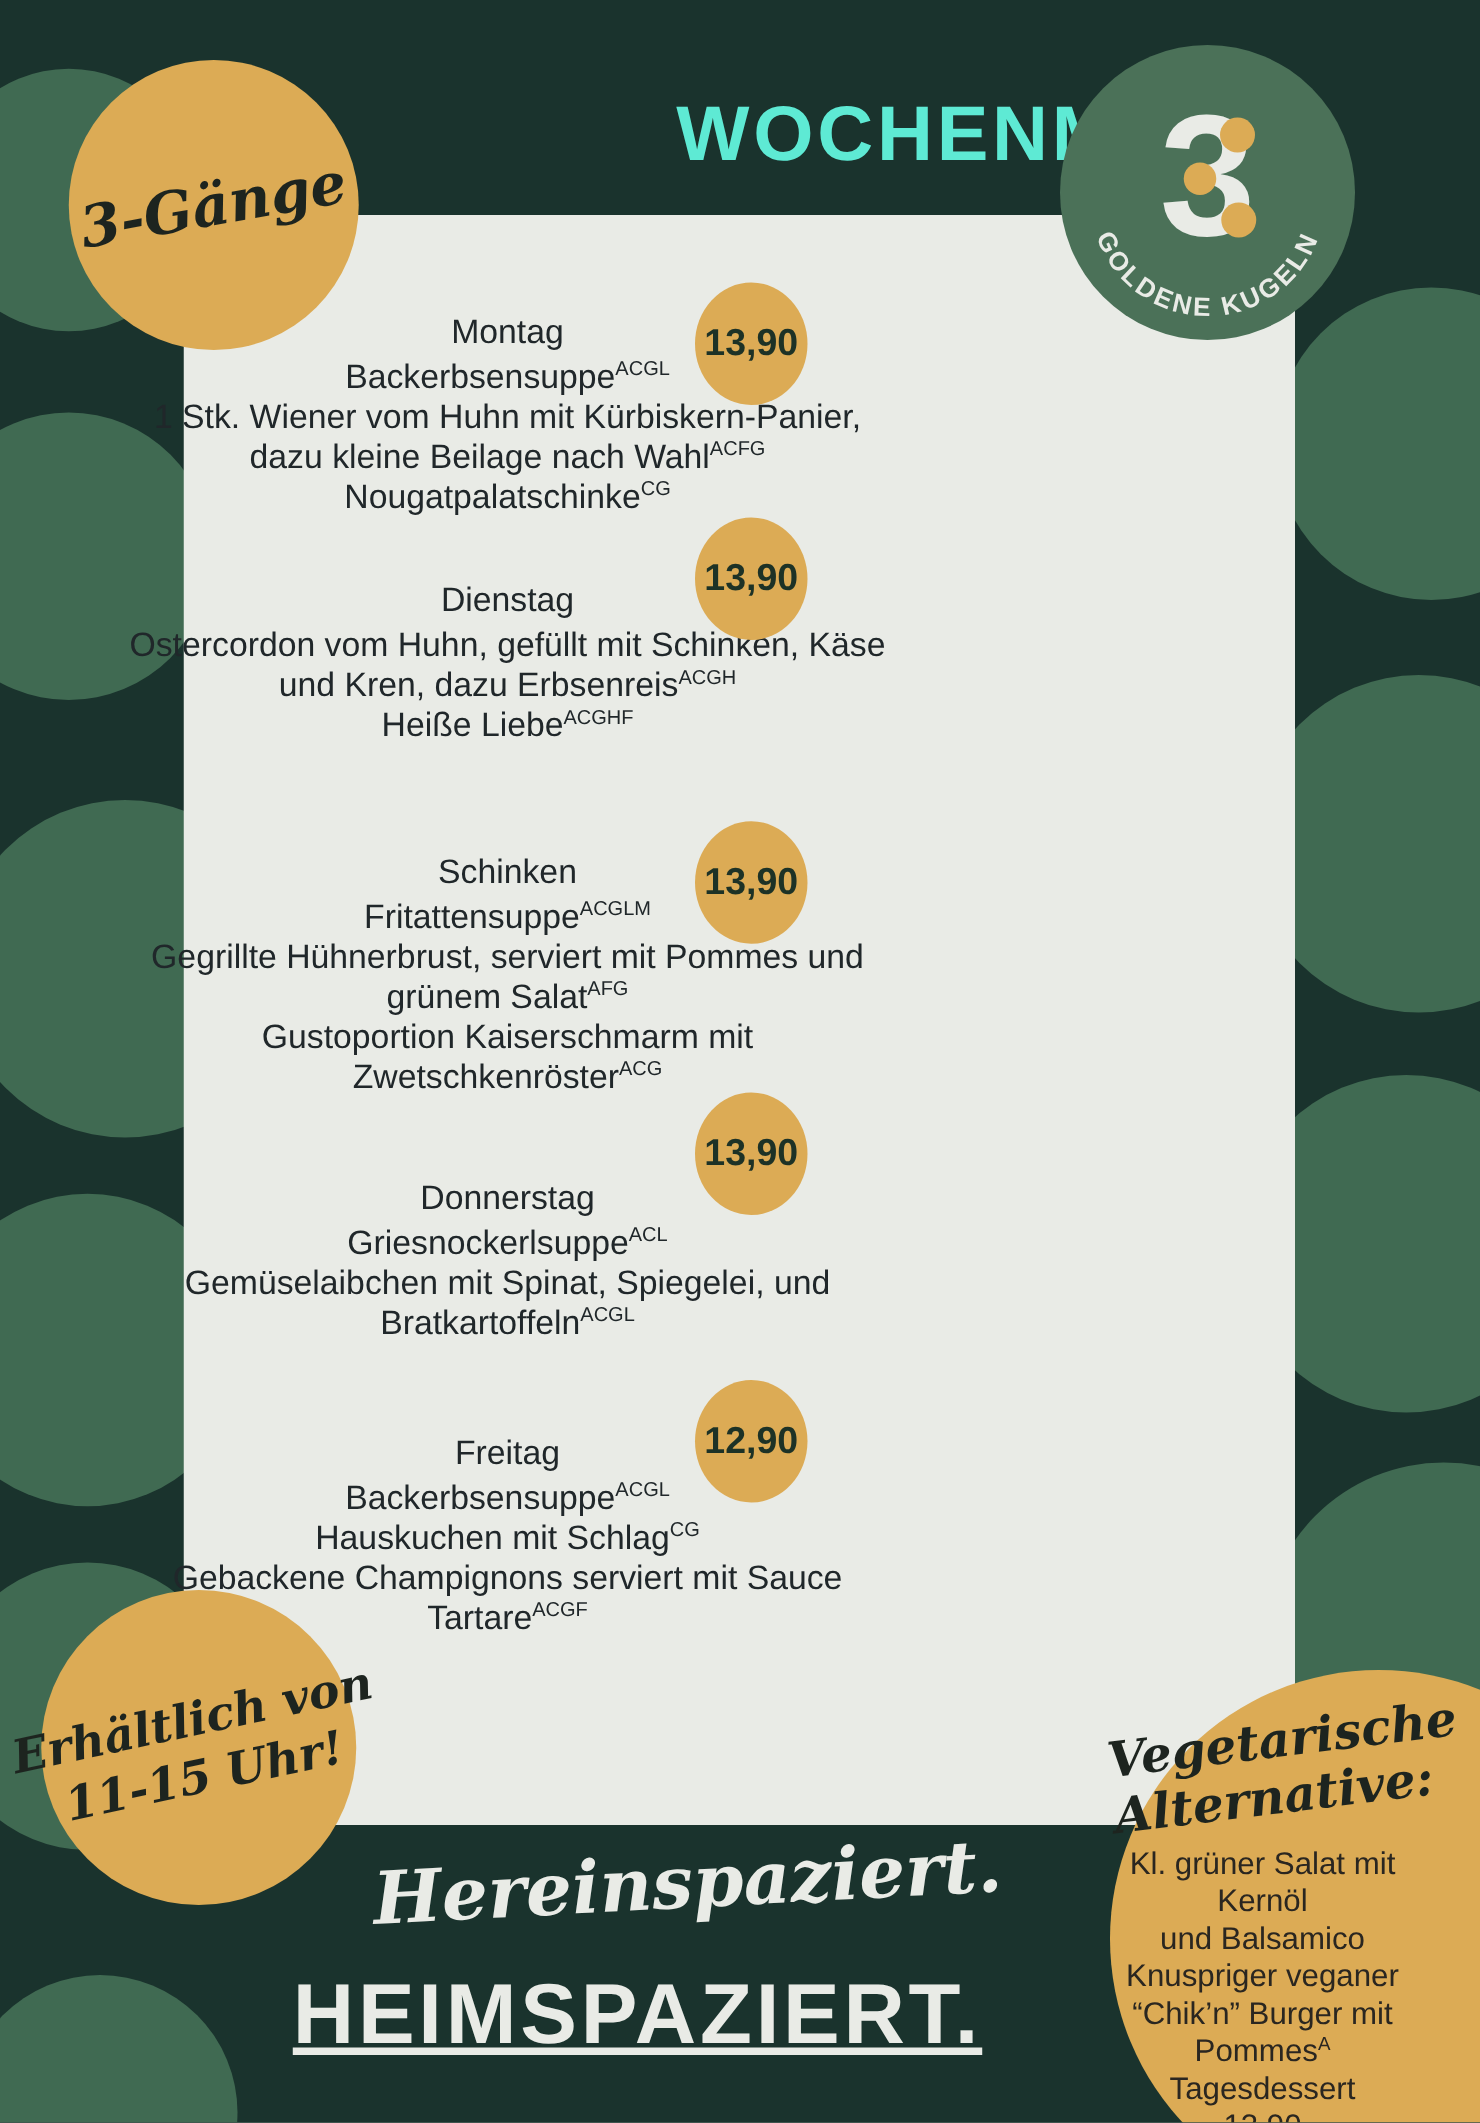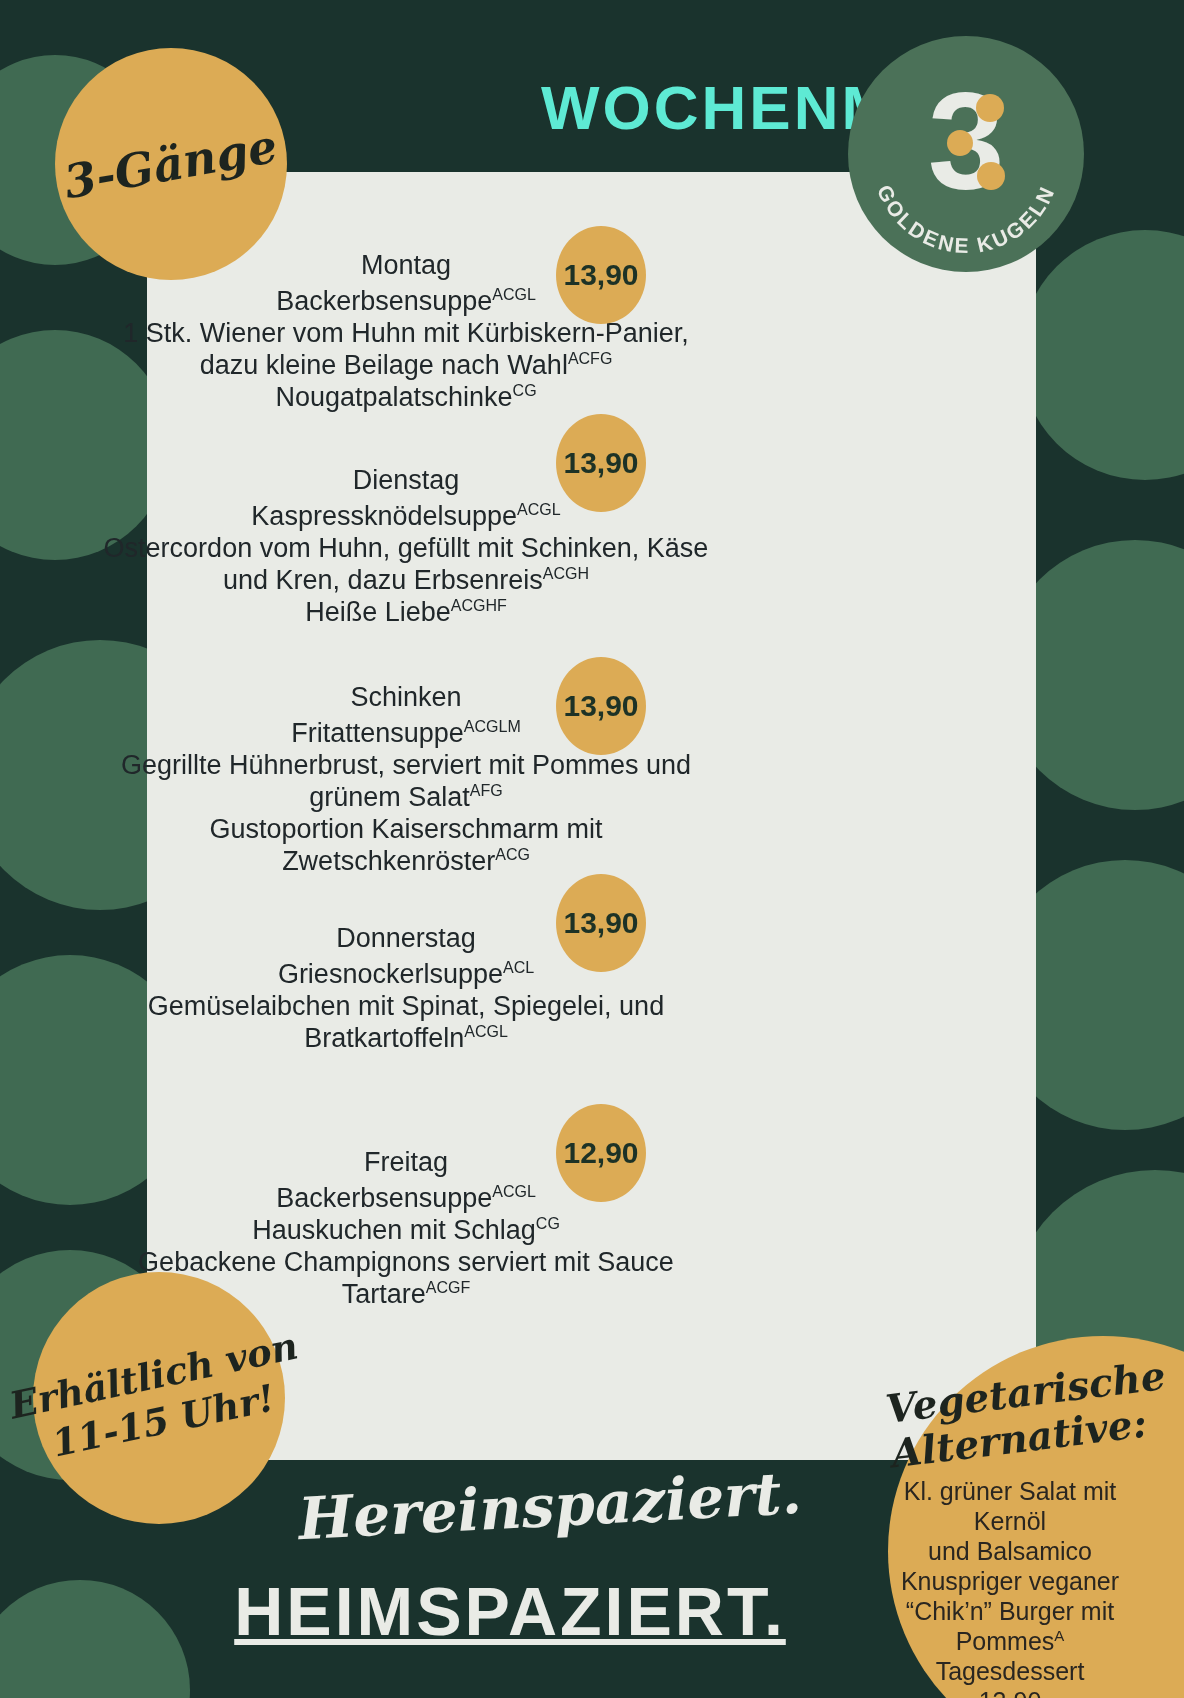--- a/index.html
+++ b/index.html
@@ -99,35 +99,34 @@
   <div class="day-block" style="top:250px">
     <div class="day-title">Montag</div>
     <div class="item"><span>Backerbsensuppe</span><sup>ACGL</sup></div>
     <div class="item"><span>1 Stk. Wiener vom Huhn mit Kürbiskern-Panier, dazu kleine Beilage nach Wahl</span><sup>ACFG</sup></div>
     <div class="item"><span>Nougatpalatschinke</span><sup>CG</sup></div>
   </div>
   <div class="price-badge" style="top:226px">13,90</div>
 
   <div class="day-block" style="top:465px">
     <div class="day-title">Dienstag</div>
-    <div class="item"><span>Kaspressknödelsuppe</span><sup>ACGL</sup></div>
     <div class="item"><span>Ostercordon vom Huhn, gefüllt mit Schinken, Käse und Kren, dazu Erbsenreis</span><sup>ACGH</sup></div>
     <div class="item"><span>Heiße Liebe</span><sup>ACGHF</sup></div>
   </div>
   <div class="price-badge" style="top:414px">13,90</div>
 
   <div class="day-block" style="top:682px">
     <div class="day-title">Schinken</div>
     <div class="item"><span>Fritattensuppe</span><sup>ACGLM</sup></div>
     <div class="item"><span>Gegrillte Hühnerbrust, serviert mit Pommes und grünem Salat</span><sup>AFG</sup></div>
     <div class="item"><span>Gustoportion Kaiserschmarm mit Zwetschkenröster</span><sup>ACG</sup></div>
   </div>
   <div class="price-badge" style="top:657px">13,90</div>
 
-  <div class="day-block" style="top:923px">
+  <div class="day-block" style="top:943px">
     <div class="day-title">Donnerstag</div>
     <div class="item"><span>Griesnockerlsuppe</span><sup>ACL</sup></div>
     <div class="item"><span>Gemüselaibchen mit Spinat, Spiegelei, und Bratkartoffeln</span><sup>ACGL</sup></div>
   </div>
   <div class="price-badge" style="top:874px">13,90</div>
 
   <div class="day-block" style="top:1147px">
     <div class="day-title">Freitag</div>
     <div class="item"><span>Backerbsensuppe</span><sup>ACGL</sup></div>
     <div class="item"><span>Hauskuchen mit Schlag</span><sup>CG</sup></div>

